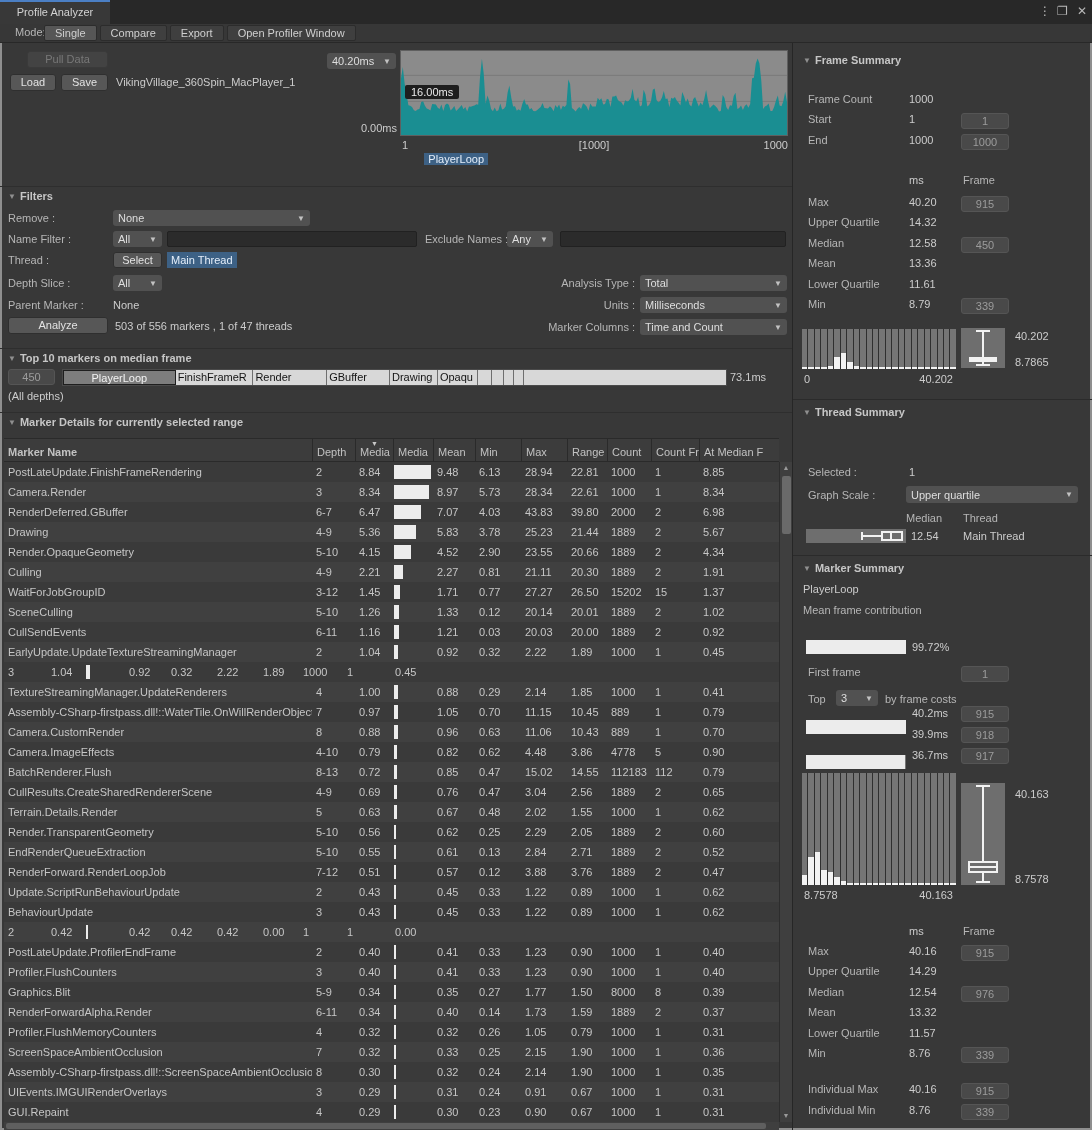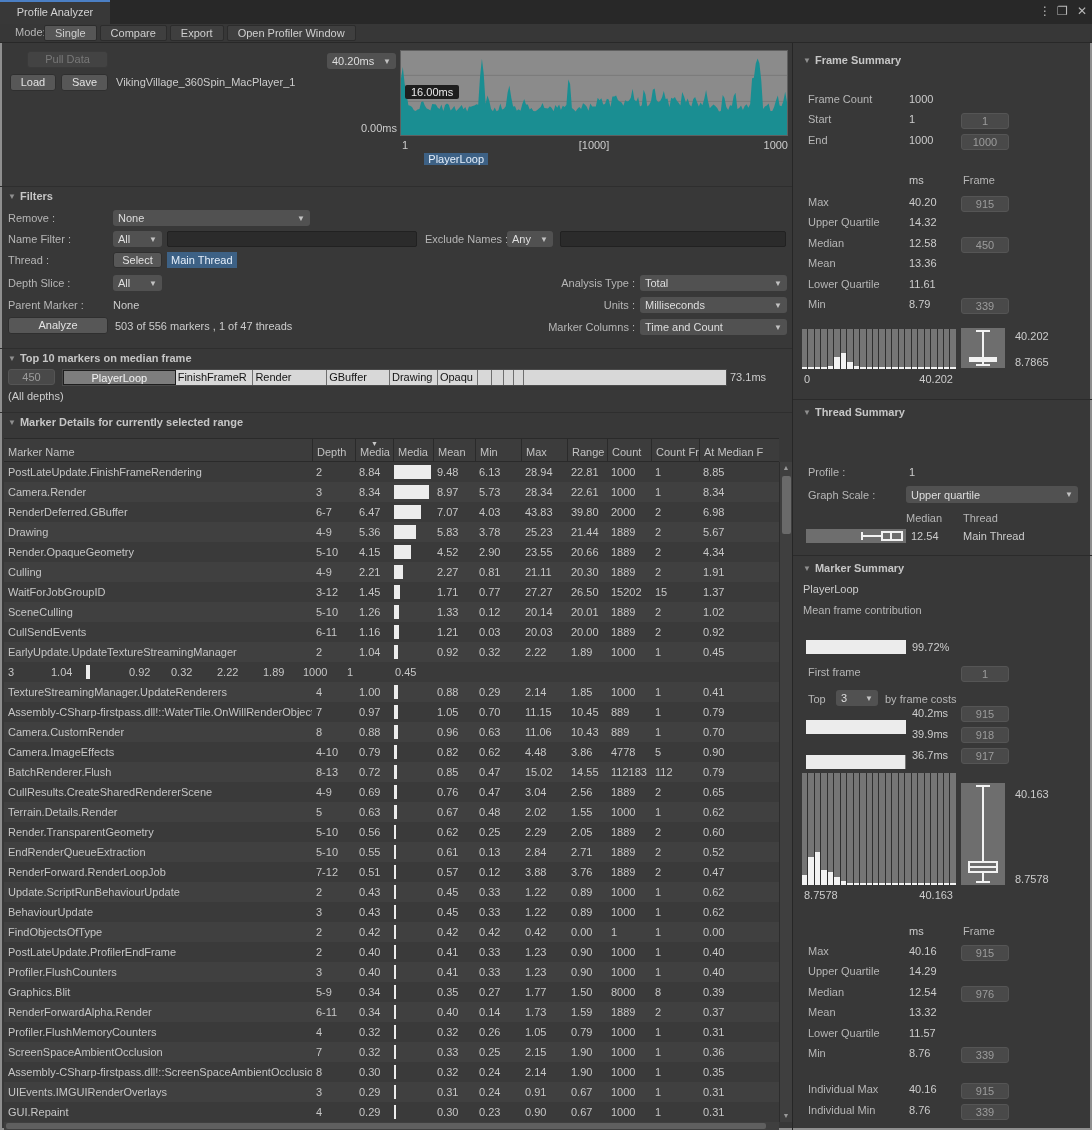--- a/index.html
+++ b/index.html
@@ -160,21 +160,21 @@
         <div style="width: 10px; height: 100%; box-sizing: border-box; overflow: hidden; white-space: nowrap; font-size: 11px; line-height: 15px; background: rgb(216, 216, 216); color: rgb(20, 20, 20); padding-left: 2px; border-right: 1px solid rgb(111, 111, 111);"></div>
         <div style="width: 10px; height: 100%; box-sizing: border-box; overflow: hidden; white-space: nowrap; font-size: 11px; line-height: 15px; background: rgb(216, 216, 216); color: rgb(20, 20, 20); padding-left: 2px; border-right: 1px solid rgb(111, 111, 111);"></div>
         <div style="width: 203px; height: 100%; box-sizing: border-box; overflow: hidden; white-space: nowrap; font-size: 11px; line-height: 15px; background: rgb(216, 216, 216); color: rgb(20, 20, 20); padding-left: 2px; border-right: none;"></div>
       </div>
     <span class="abs val" style="left:730px;top:328px;">73.1ms</span>
     <span class="abs val" style="left:8px;top:347px;">(All depths)</span>
 
     <div class="sep" style="top:369px;"></div>
     <div class="abs" style="left:8px;top:373px;"><span class="tri">▼</span><span class="bold">Marker Details for currently selected range</span></div>
     <div class="thead" id="marker-thead" style="left:4px;top:395px;width:775px;height:24px;">
-        <div class="th" style="width: 308px;">Marker Name</div>
+        <div class="th" style="width: 308px; font-weight: bold;">Marker Name</div>
         <div class="th" style="width: 43px;">Depth</div>
         <div class="th" style="width: 38px;">Media<span style="position: absolute; top: 1px; left: 50%; transform: translateX(-50%); font-size: 7px; color: rgb(200, 200, 200);">▼</span></div>
         <div class="th" style="width: 40px;">Media</div>
         <div class="th" style="width: 42px;">Mean</div>
         <div class="th" style="width: 46px;">Min</div>
         <div class="th" style="width: 46px;">Max</div>
         <div class="th" style="width: 40px;">Range</div>
         <div class="th" style="width: 44px;">Count</div>
         <div class="th" style="width: 48px;">Count Fra</div>
         <div class="th" style="width: 75px;">At Median F</div>
@@ -518,21 +518,20 @@
           </div>
           <div class="td" style="width: 42px;">0.45</div>
           <div class="td" style="width: 46px;">0.33</div>
           <div class="td" style="width: 46px;">1.22</div>
           <div class="td" style="width: 40px;">0.89</div>
           <div class="td" style="width: 44px;">1000</div>
           <div class="td" style="width: 48px;">1</div>
           <div class="td" style="width: 75px;">0.62</div>
         </div>
         <div class="trow">
-          <div class="td" style="width: 308px;">FindObjectsOfType</div>
           <div class="td" style="width: 43px;">2</div>
           <div class="td" style="width: 38px;">0.42</div>
           <div class="td medbar" style="width: 40px;">
             <i style="width: 1.75792px;"></i>
           </div>
           <div class="td" style="width: 42px;">0.42</div>
           <div class="td" style="width: 46px;">0.42</div>
           <div class="td" style="width: 46px;">0.42</div>
           <div class="td" style="width: 40px;">0.00</div>
           <div class="td" style="width: 44px;">1</div>
@@ -820,21 +819,21 @@
       <div class="abs white" style="left:15px;top:2px;width:14px;height:2px;"></div>
       <div class="abs white" style="left:15px;top:36px;width:14px;height:2px;"></div>
       <div class="abs white" style="left:8px;top:29px;width:28px;height:5px;"></div>
     </div>
     <span class="abs val" style="left:222px;top:287px;">40.202</span>
     <span class="abs val" style="left:222px;top:313px;">8.7865</span>
 
     <div class="rsep" style="top:356px;"></div>
     <div class="abs" style="left:10px;top:363px;"><span class="tri">▼</span><span class="bold">Thread Summary</span></div>
     <div class="statrow" style="top:423px;">
-        <span class="sl">Profile :</span>
+        <span class="sl">Selected :</span>
         <span class="sv">1</span>
       </div>
     <span class="abs lbl" style="left:15px;top:446px;">Graph Scale :</span>
     <div class="abs dd" style="left:113px;top:443px;width:172px;height:17px;">
       <span>Upper quartile</span>
         <span class="ar">▼</span>
     </div>
     <span class="abs lbl" style="left:113px;top:469px;">Median</span>
     <span class="abs lbl" style="left:170px;top:469px;">Thread</span>
     <div class="abs" style="left:13px;top:486px;width:100px;height:14px;background:#6e6e6e;">

